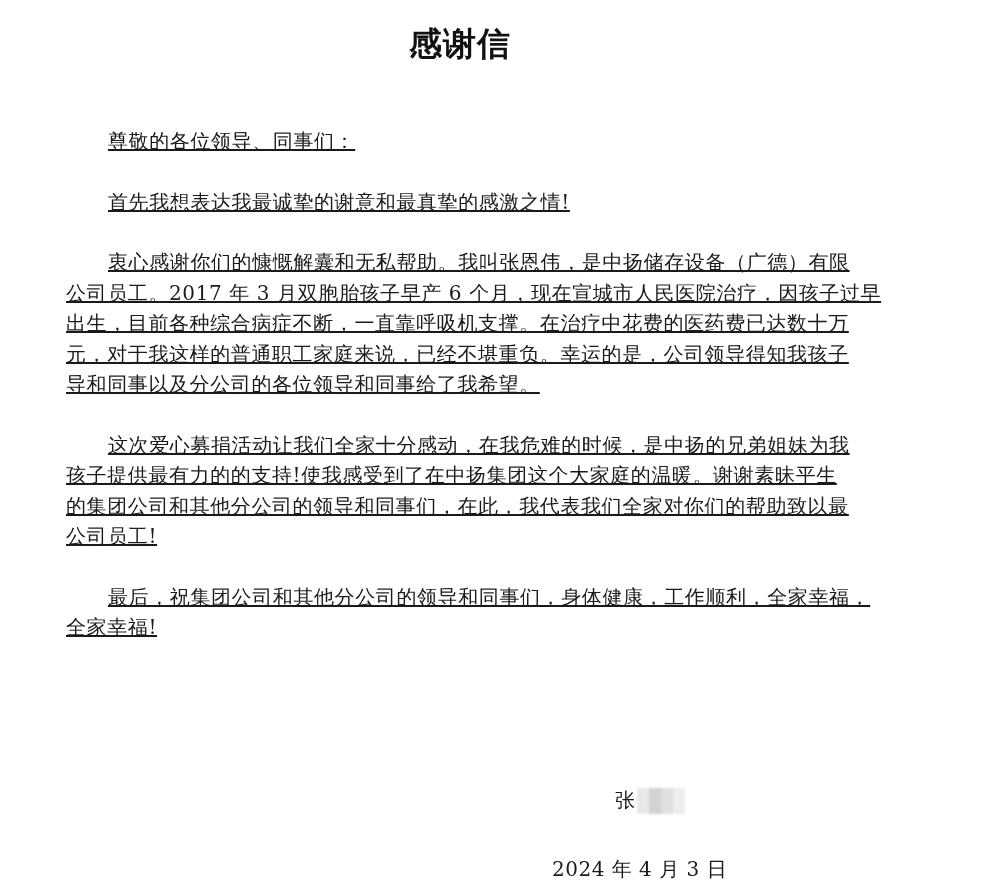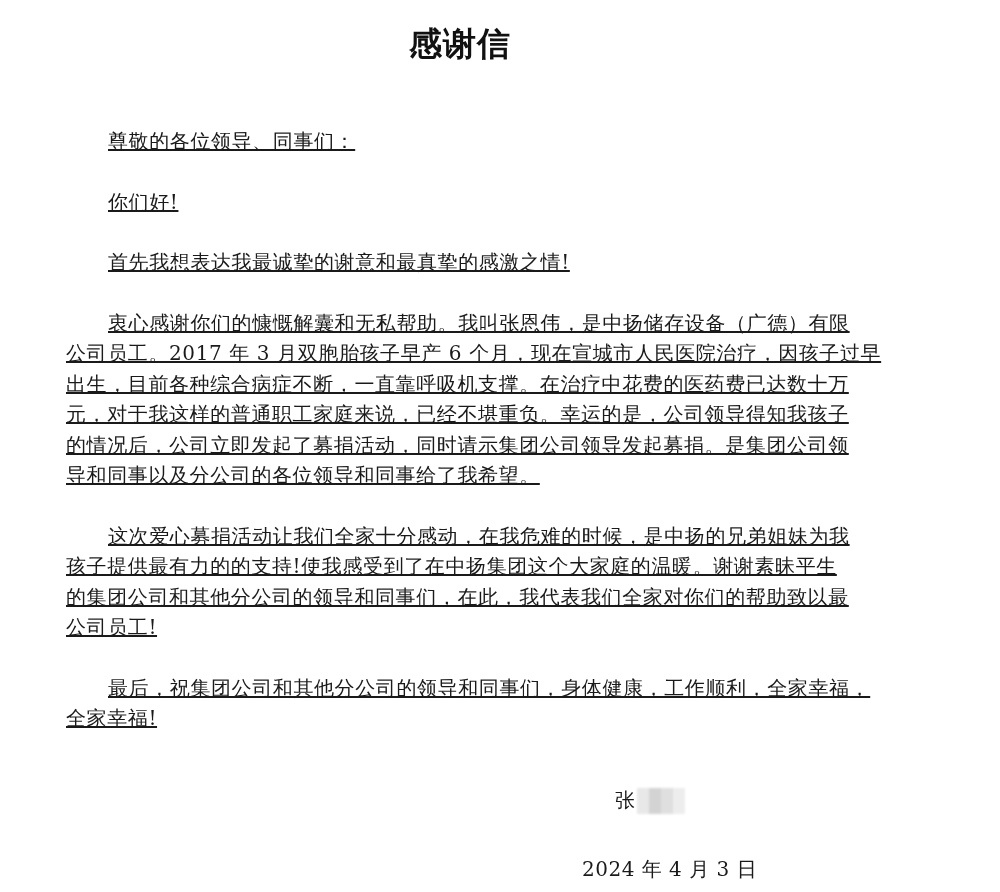--- a/index.html
+++ b/index.html
@@ -70,47 +70,45 @@
     width: 48px;
     height: 26px;
     margin-left: 2px;
     background:
       linear-gradient(90deg, #e6e6e6 0 25%, #cfcfcf 25% 50%, #dcdcdc 50% 75%, #ececec 75% 100%);
     filter: blur(1px);
     opacity: 0.9;
   }
   .date {
     position: absolute;
-    left: 582px;
+    left: 552px;
     top: 856px;
     font-size: 20px;
     letter-spacing: 0.5px;
   }
 </style>
 </head>
 <body>
 
 <div class="page">
 
   <h1 class="title">感谢信</h1>
 
   <div class="body">
 
     <p class="p indented">尊敬的各位领导、同事们：</p>
 
-    <p class="p indented">你们好!</p>
 
     <p class="p indented">首先我想表达我最诚挚的谢意和最真挚的感激之情!</p>
 
     <p class="p" style="text-indent:0">
       <span class="line first">衷心感谢你们的慷慨解囊和无私帮助。我叫张恩伟，是中扬储存设备（广德）有限</span>
       <span class="line">公司员工。2017 年 3 月双胞胎孩子早产 6 个月，现在宣城市人民医院治疗，因孩子过早</span>
       <span class="line">出生，目前各种综合病症不断，一直靠呼吸机支撑。在治疗中花费的医药费已达数十万</span>
       <span class="line">元，对于我这样的普通职工家庭来说，已经不堪重负。幸运的是，公司领导得知我孩子</span>
-      <span class="line">的情况后，公司立即发起了募捐活动，同时请示集团公司领导发起募捐。是集团公司领</span>
       <span class="line">导和同事以及分公司的各位领导和同事给了我希望。</span>
     </p>
 
     <p class="p" style="text-indent:0">
       <span class="line first">这次爱心募捐活动让我们全家十分感动，在我危难的时候，是中扬的兄弟姐妹为我</span>
       <span class="line">孩子提供最有力的的支持!使我感受到了在中扬集团这个大家庭的温暖。谢谢素昧平生</span>
       <span class="line">的集团公司和其他分公司的领导和同事们，在此，我代表我们全家对你们的帮助致以最</span>
       <span class="line">公司员工!</span>
     </p>
 

